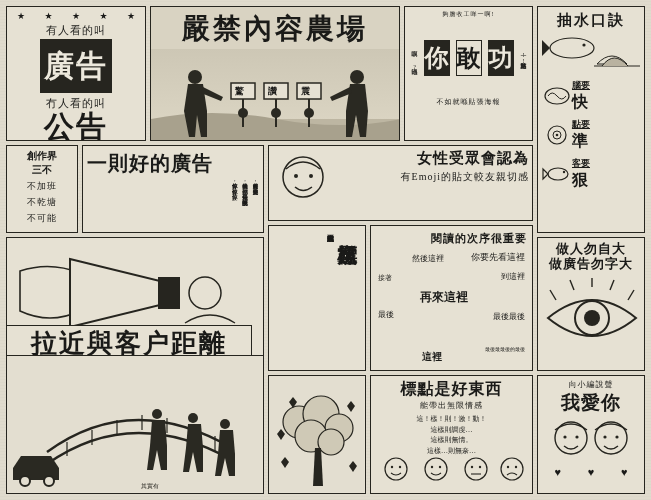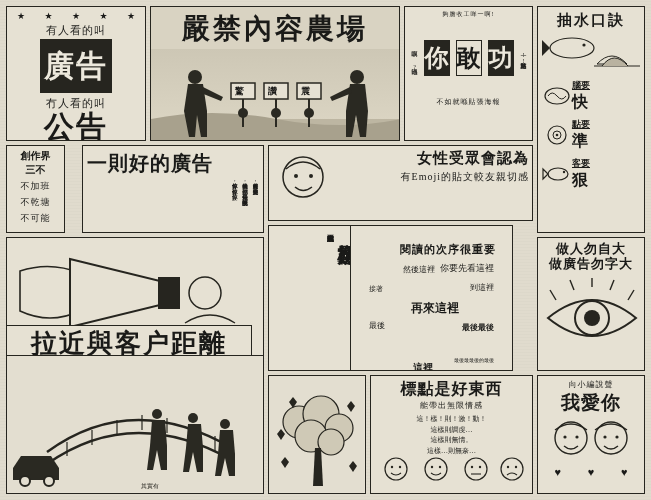--- a/index.html
+++ b/index.html
@@ -53,21 +53,21 @@
   #p3 .sidev{font-size:6px;margin:0 2px;}
   #p3 .bot{font-size:7px;text-align:center;letter-spacing:1px;}
 
   
   #p4{left:537px;top:6px;width:108px;height:227px;padding:4px;}
   #p4 .t{font-size:15px;font-weight:bold;text-align:center;letter-spacing:2px;}
   #p4 .item{display:flex;align-items:center;margin-top:5px;}
   #p4 .item .w{font-size:9px;font-weight:bold;white-space:nowrap;text-decoration:underline;}
 
   
-  #p5{left:6px;top:145px;width:59px;height:88px;padding:3px;}
+  #p5{left:6px;top:145px;width:72px;height:88px;padding:3px;}
   #p5 .hdr{font-size:10px;font-weight:bold;text-align:center;}
   #p5 .line{font-size:9px;text-align:center;letter-spacing:1px;margin-top:3px;}
 
   
   #p6{left:82px;top:145px;width:182px;height:88px;padding:4px;}
   #p6 .t{font-size:20px;font-weight:bold;letter-spacing:1px;}
   #p6 .cols{display:flex;justify-content:flex-end;margin-top:2px;height:52px;}
   #p6 .c{font-size:5.5px;line-height:1.35;margin-left:3px;}
 
   
@@ -78,21 +78,21 @@
   
   #p8{left:537px;top:237px;width:108px;height:134px;padding:4px;}
   #p8 .t{font-size:13px;font-weight:bold;text-align:center;letter-spacing:1px;line-height:1.15;}
 
   
   #p9{left:268px;top:225px;width:98px;height:146px;padding:3px;}
   #p9 .vtxt{font-size:20px;font-weight:bold;}
   #p9 .vsm{font-size:7px;}
 
   
-  #p10{left:350px;top:225px;width:163px;height:146px;padding:16px;}
+  #p10{left:370px;top:225px;width:163px;height:146px;padding:5px;}
   #p10 .t{font-size:11px;font-weight:bold;text-align:right;letter-spacing:1px;}
 
   
   #p11{left:6px;top:237px;width:258px;height:120px;padding:3px;}
 
   
   #p12{left:6px;top:325px;width:246px;height:50px;padding:0;font-family:Liberation Serif, serif;}
   #p12 .t{font-size:26px;font-weight:bold;text-align:center;letter-spacing:2px;}
 
   
@@ -302,21 +302,21 @@
   <div class="panel" id="p10">
     <div class="t">閱讀的次序很重要</div>
     <div style="position:relative;height:105px;margin-top:3px;">
       <span style="position:absolute;right:2px;top:2px;font-size:9px;">你要先看這裡</span>
       <span style="position:absolute;left:36px;top:4px;font-size:8px;">然後這裡</span>
       <span style="position:absolute;right:2px;top:22px;font-size:8px;">到這裡</span>
       <span style="position:absolute;left:2px;top:24px;font-size:7px;">接著</span>
       <span style="position:absolute;left:44px;top:40px;font-size:12px;font-weight:bold;">再來這裡</span>
       <span style="position:absolute;left:2px;top:60px;font-size:8px;">最後</span>
       <span style="position:absolute;left:46px;top:62px;font-size:10px;font-weight:bold;margin-top:39px;">這裡</span>
-      <span style="position:absolute;right:2px;top:62px;font-size:8px;font-weight:bold;">最後最後</span>
+      <span style="position:absolute;right:2px;top:62px;font-size:8px;font-weight:normal;">最後最後</span>
       <span style="position:absolute;right:2px;bottom:2px;font-size:5px;">最後最最後的最後</span>
     </div>
   </div>
 
   <div class="panel" id="p11">
     <svg width="250" height="112" viewBox="0 0 250 112">
       <path d="M10 30 Q40 20 70 32 L70 70 Q40 84 10 70 Z" fill="none" stroke="#26251f" stroke-width="1.6"></path>
       <path d="M60 18 L150 40 L150 64 L60 86 Z" fill="#e6e1d3" stroke="#26251f" stroke-width="2"></path>
       <rect x="148" y="36" width="22" height="32" fill="#26251f"></rect>
       <circle cx="195" cy="52" r="16" fill="none" stroke="#26251f" stroke-width="1.5"></circle>

